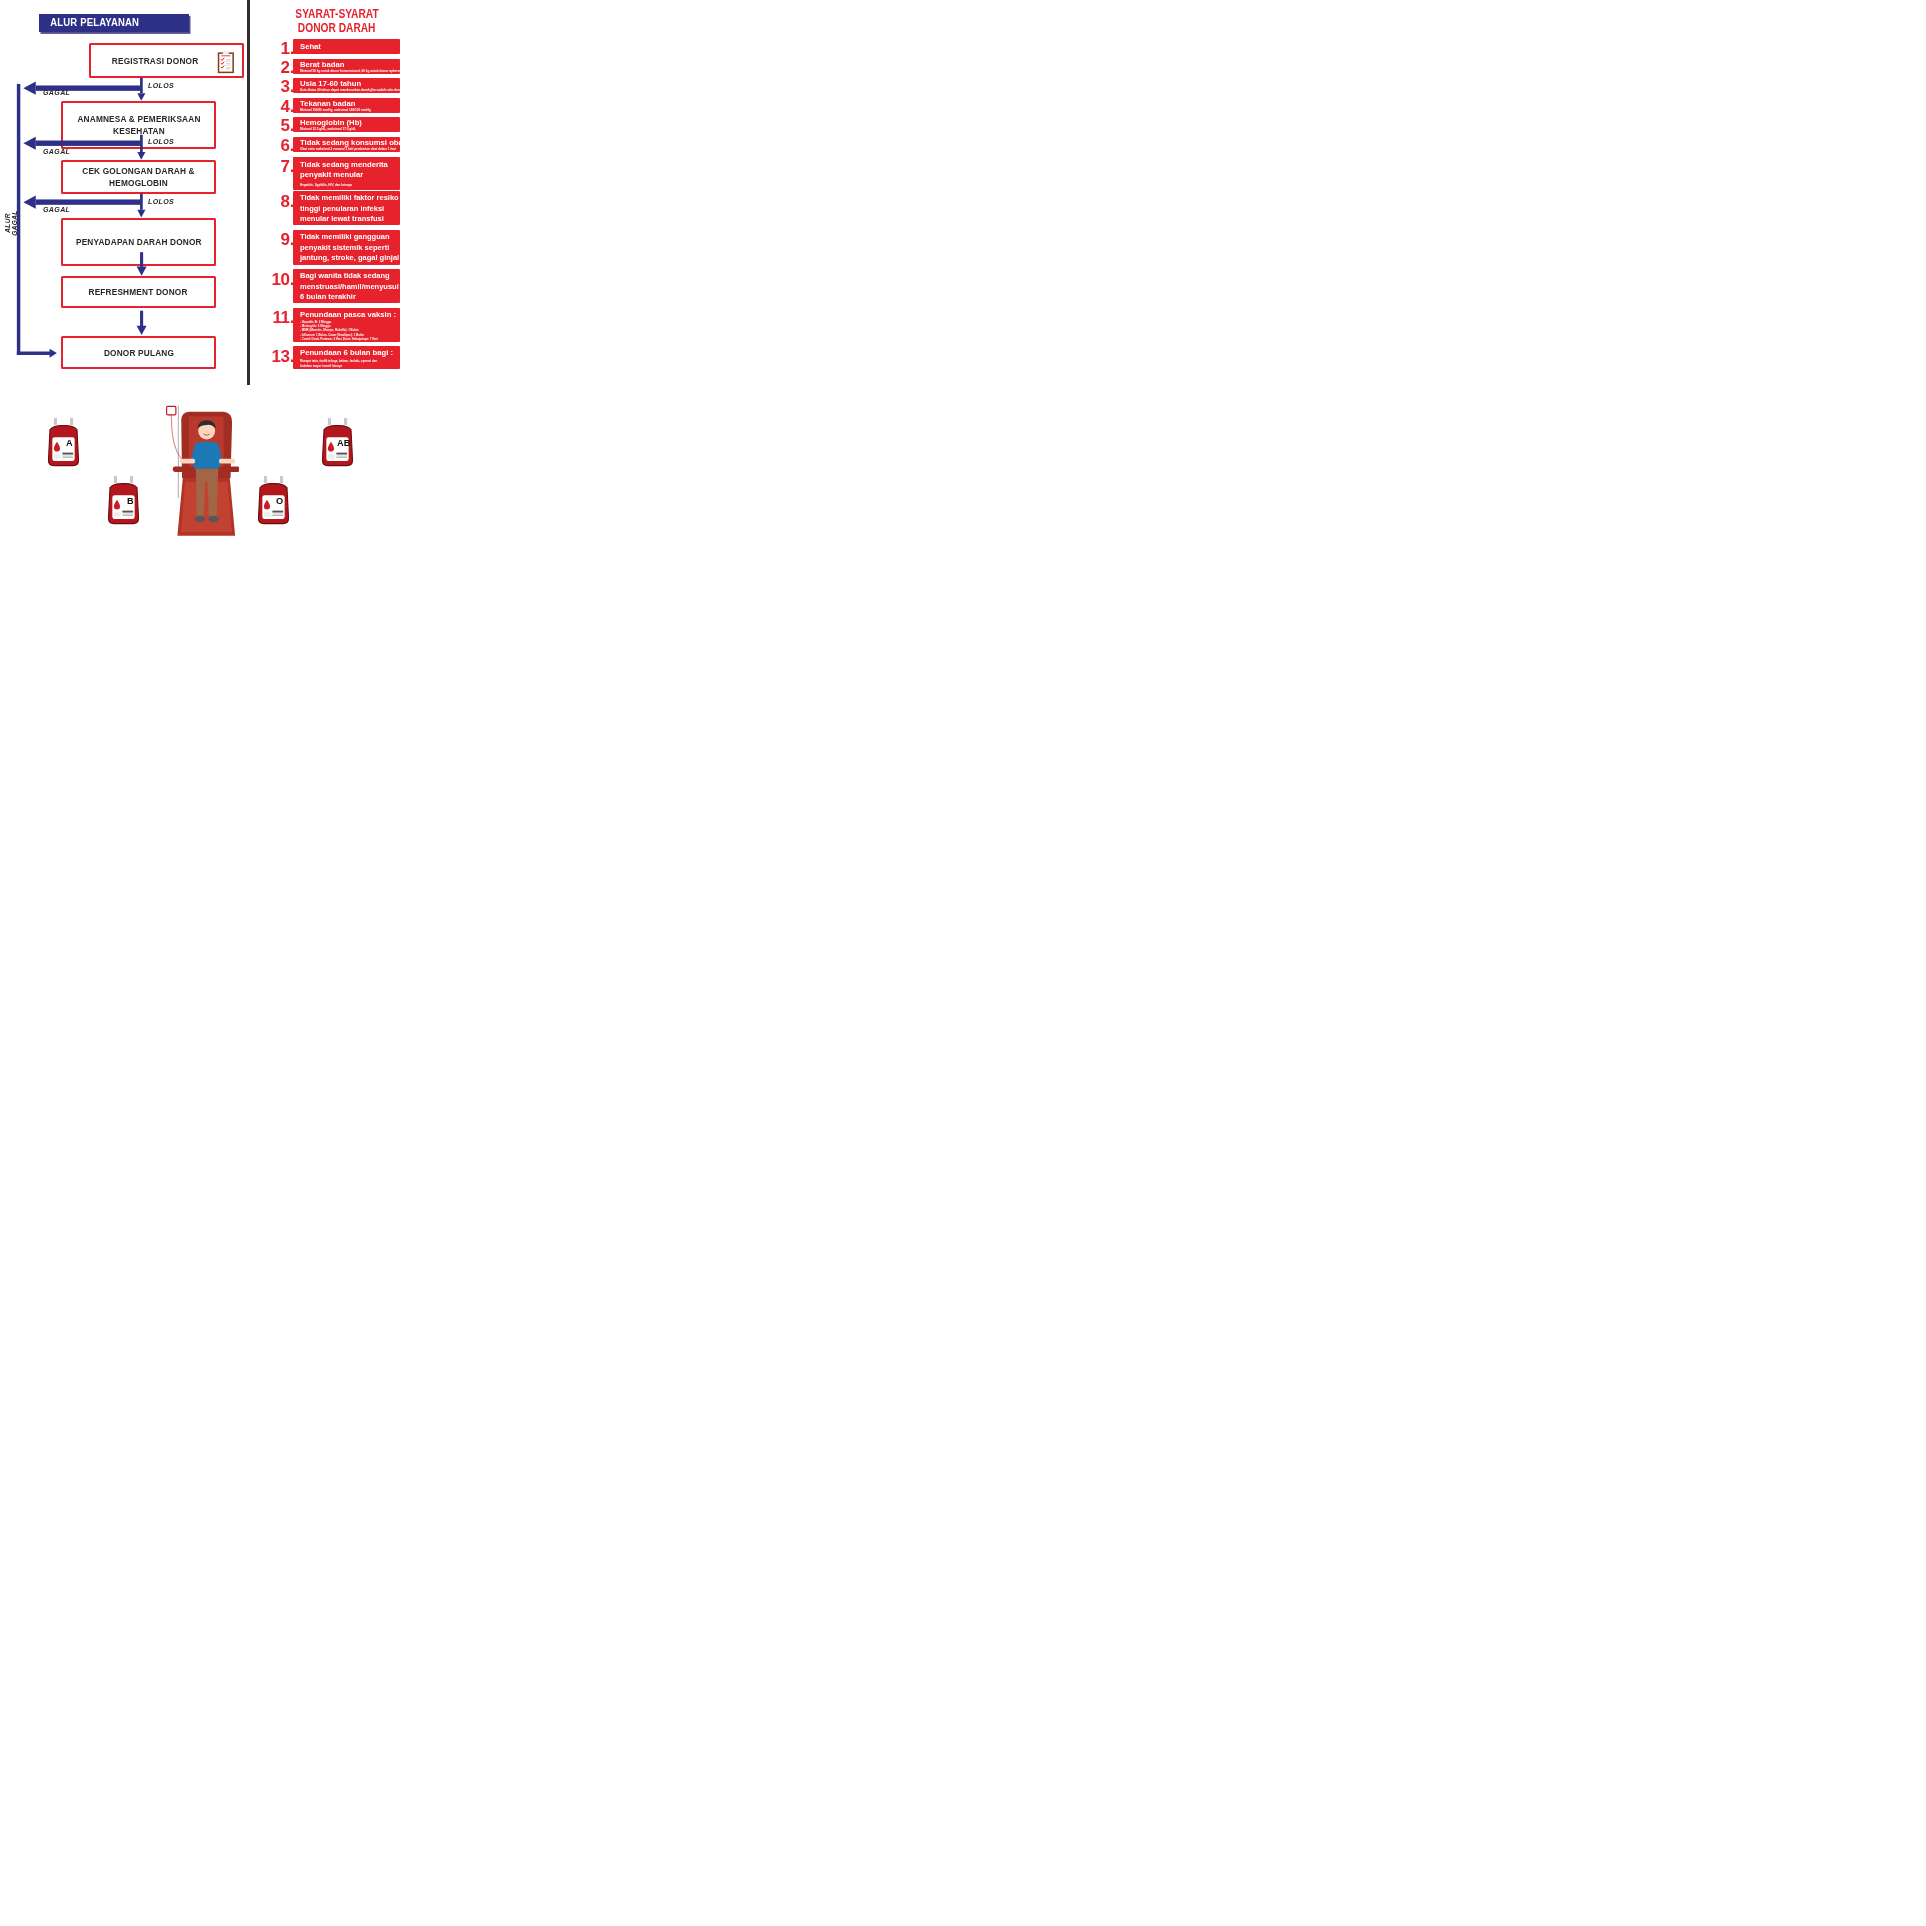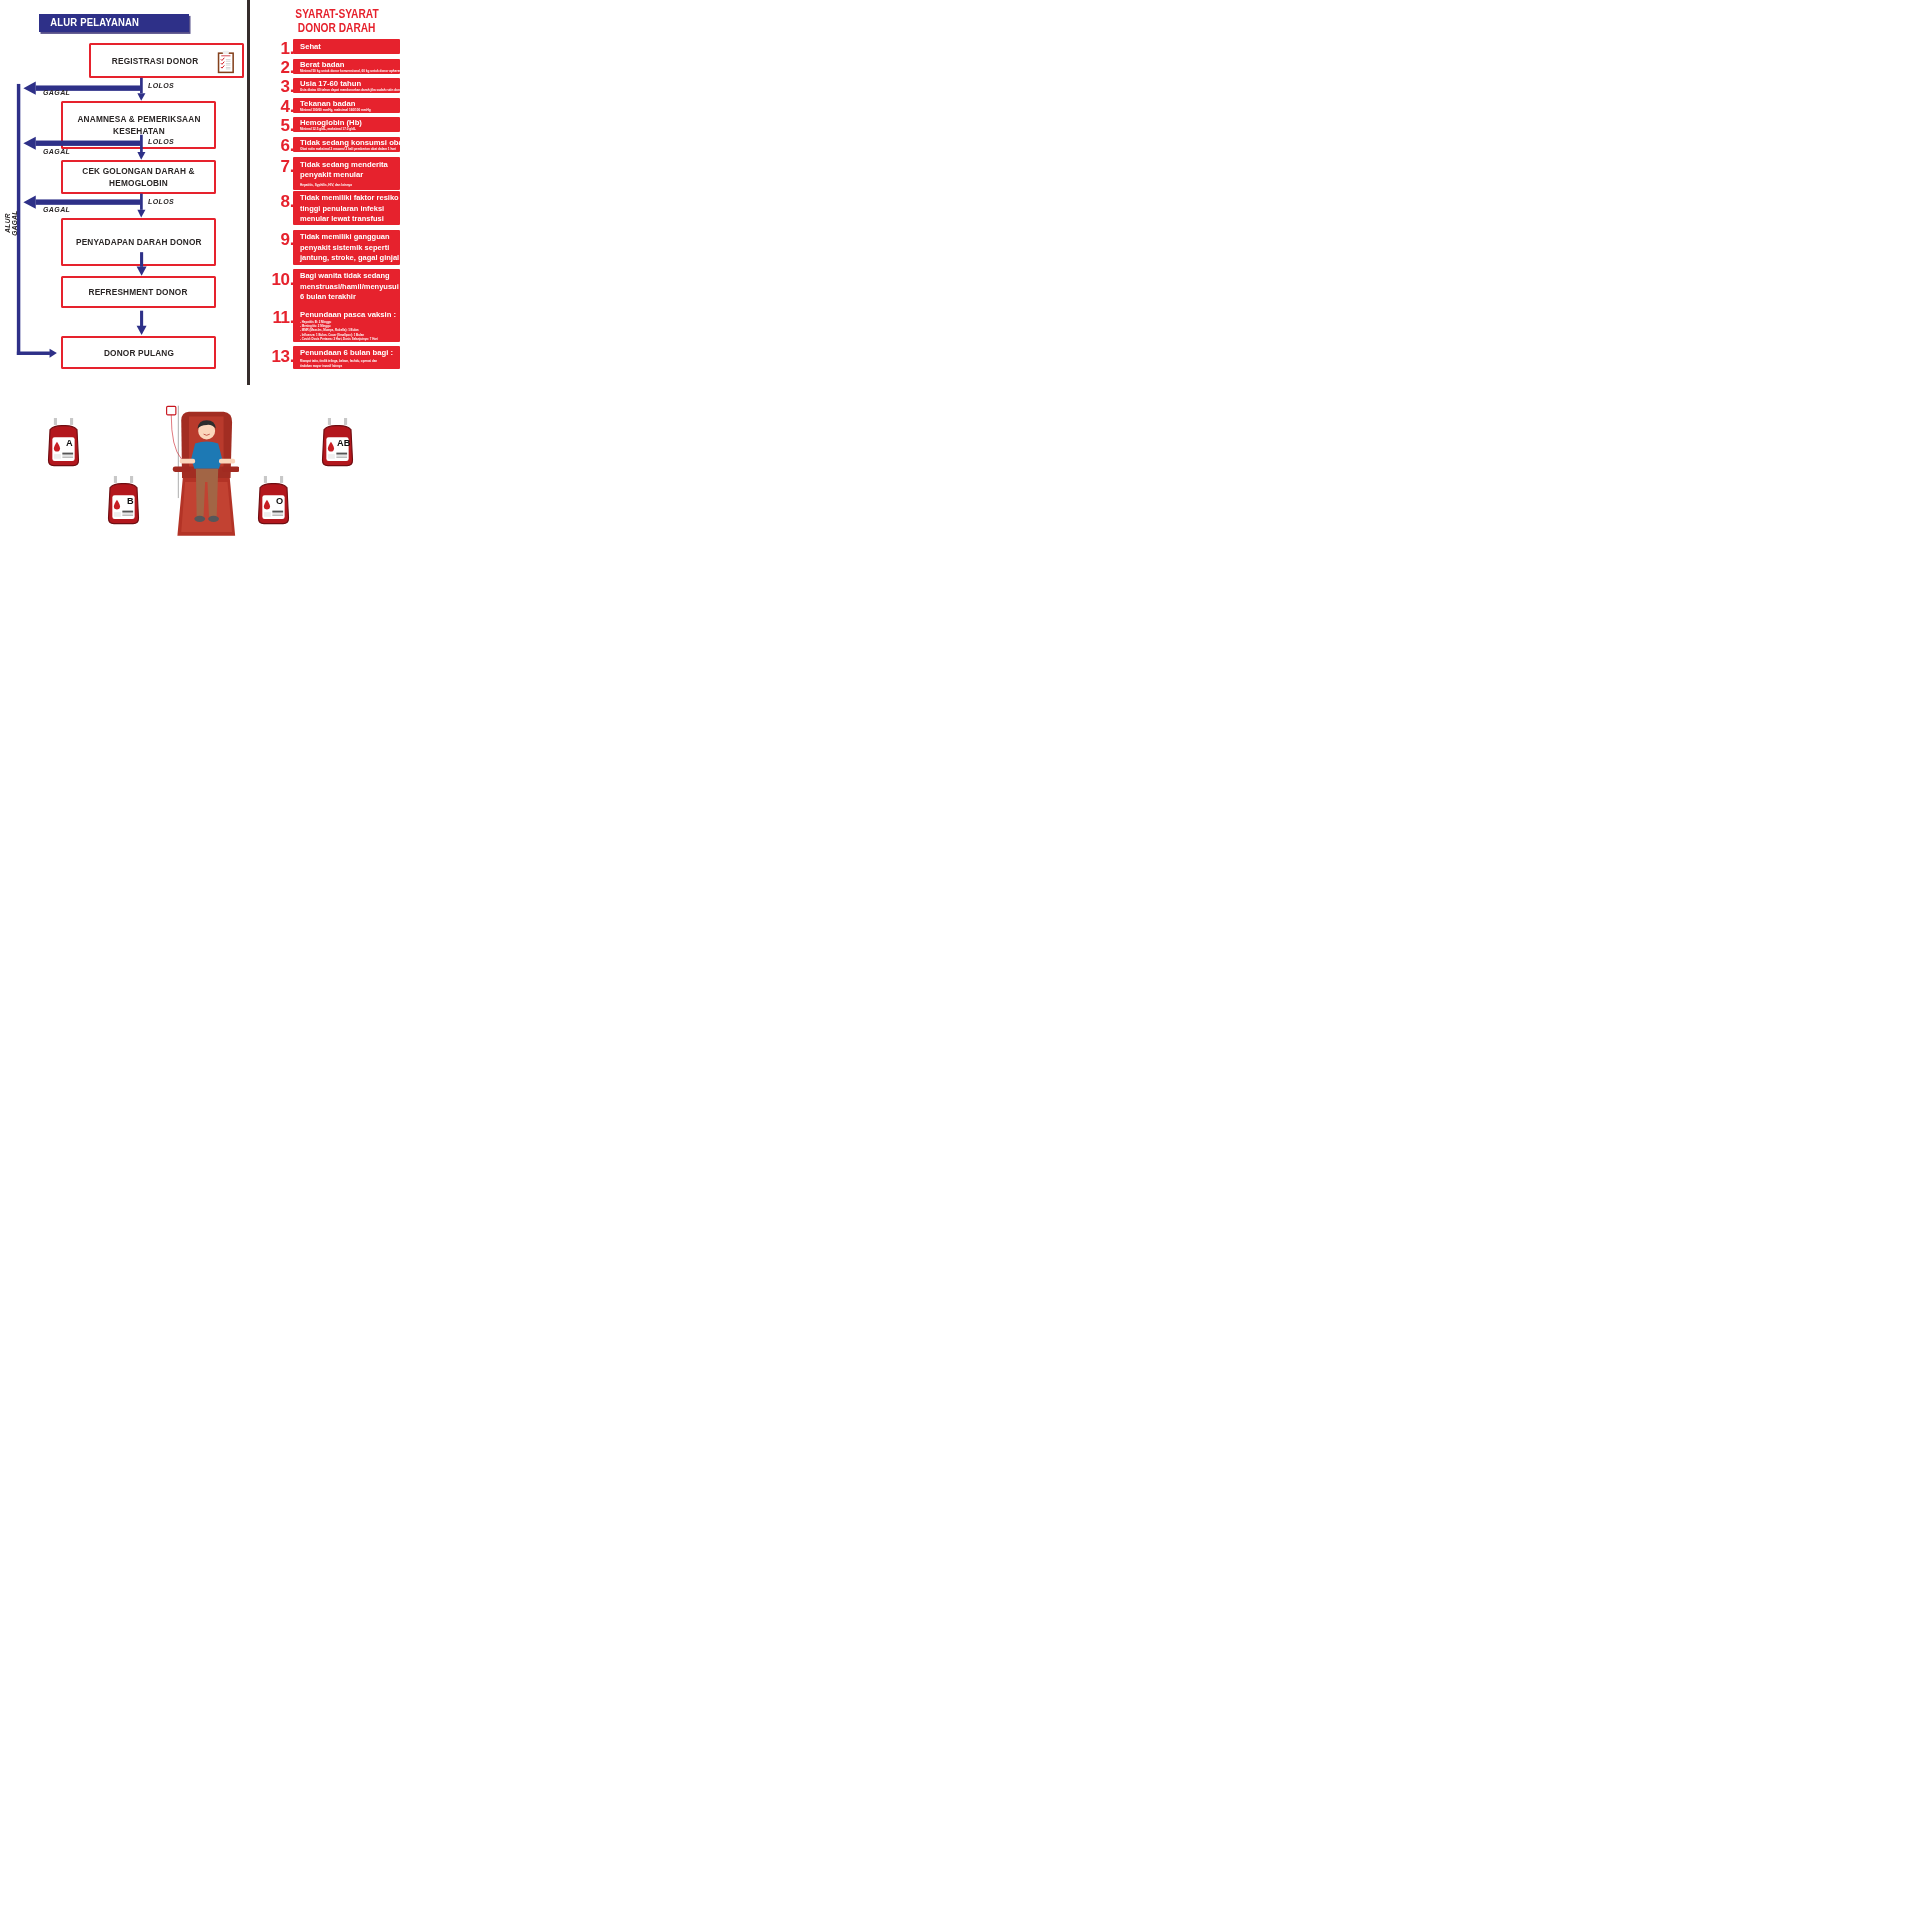--- a/index.html
+++ b/index.html
@@ -162,21 +162,21 @@
 <div class="abs card" style="top:191px;height:34px;padding-top:2.3px">
   <div class="h big" style="white-space:normal;width:101px;font-size:7.5px">Tidak memiliki faktor resiko tinggi penularan infeksi menular lewat transfusi darah</div>
 </div>
 
 <div class="abs num" style="top:230px">9.</div>
 <div class="abs card" style="top:230px;height:35px;padding-top:2.3px">
   <div class="h big" style="white-space:normal;width:101px;font-size:7.5px">Tidak memiliki gangguan penyakit sistemik seperti jantung, stroke, gagal ginjal</div>
 </div>
 
 <div class="abs num" style="top:270px;left:266px;width:28px">10.</div>
-<div class="abs card" style="top:269px;height:44px;padding-top:2.3px">
+<div class="abs card" style="top:269px;height:34px;padding-top:2.3px">
   <div class="h big" style="white-space:normal;width:101px;font-size:7.5px">Bagi wanita tidak sedang menstruasi/hamil/menyusui 6 bulan terakhir</div>
 </div>
 
 <div class="abs num" style="top:308px;left:266px;width:28px">11.</div>
 <div class="abs card" style="top:308px;height:34px;padding-top:2.3px">
   <div class="h">Penundaan pasca vaksin :</div>
   <div class="sub-list">
     <div>- Hepatitis B: 2 Minggu</div>
     <div>- Meningitis: 2 Minggu</div>
     <div>- MMR (Measles, Mumps, Rubella): 1 Bulan</div>

